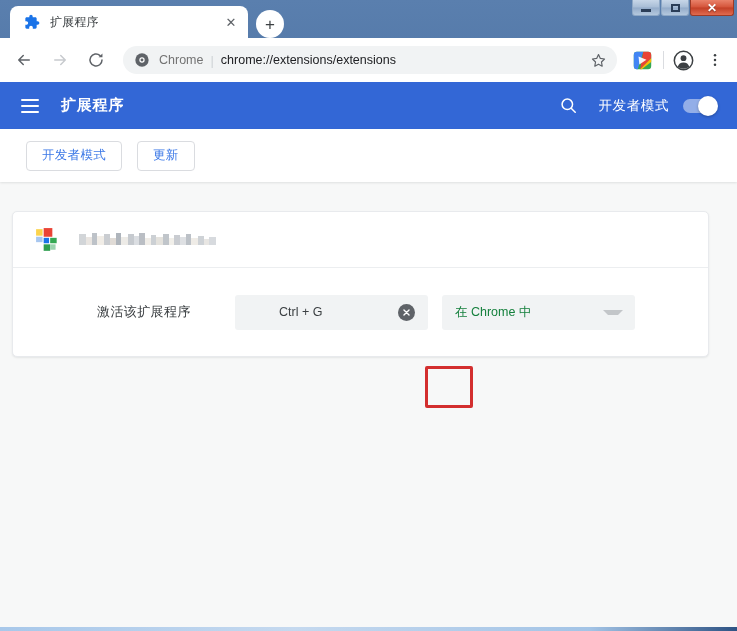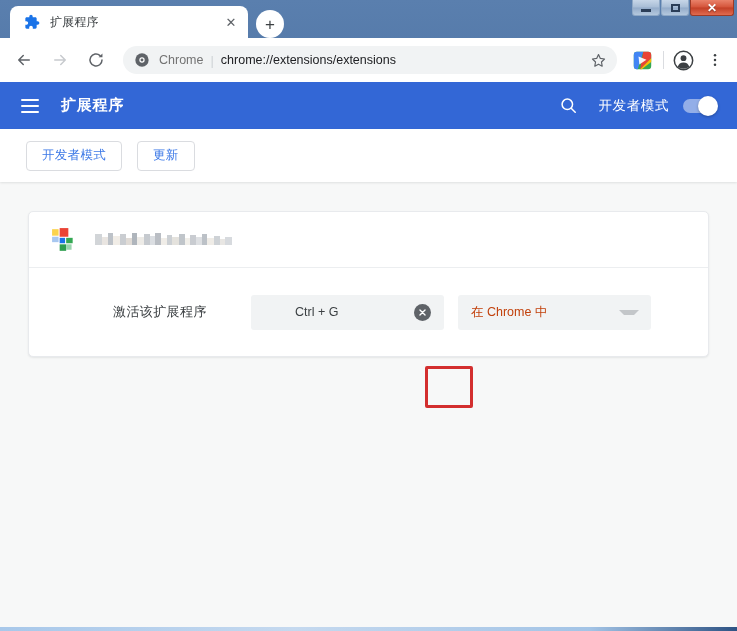--- a/index.html
+++ b/index.html
@@ -323,21 +323,21 @@
     justify-content: center;
     margin-right: 15px;
     white-space: nowrap;
     letter-spacing: 0.3px;
     box-sizing: border-box;
     font-family: "Liberation Sans", sans-serif;
   }
 
   
   .cards-area {
-    padding: 29px 28px 0 28px;
+    padding: 29px 28px 0 12px;
     box-sizing: border-box;
   }
   .card {
     background: #ffffff;
     border: 1px solid #e8eaed;
     border-radius: 5px;
     box-shadow: 0 1px 2px rgba(60,64,67,0.10);
     overflow: hidden;
   }
   .card-head {
@@ -433,21 +433,21 @@
     border-radius: 3px;
     margin-left: 14px;
     display: flex;
     align-items: center;
     padding: 0 12px 0 13px;
     box-sizing: border-box;
   }
   .scope-value {
     flex: 1;
     font-size: 12.5px;
-    color: #c2410c;
+    color: #15803d;
     white-space: nowrap;
   }
   .caret {
     width: 0; height: 0;
     border-left: 5px solid transparent;
     border-right: 5px solid transparent;
     border-top: 5px solid #c3c6c9;
     flex: 0 0 10px;
   }
 

